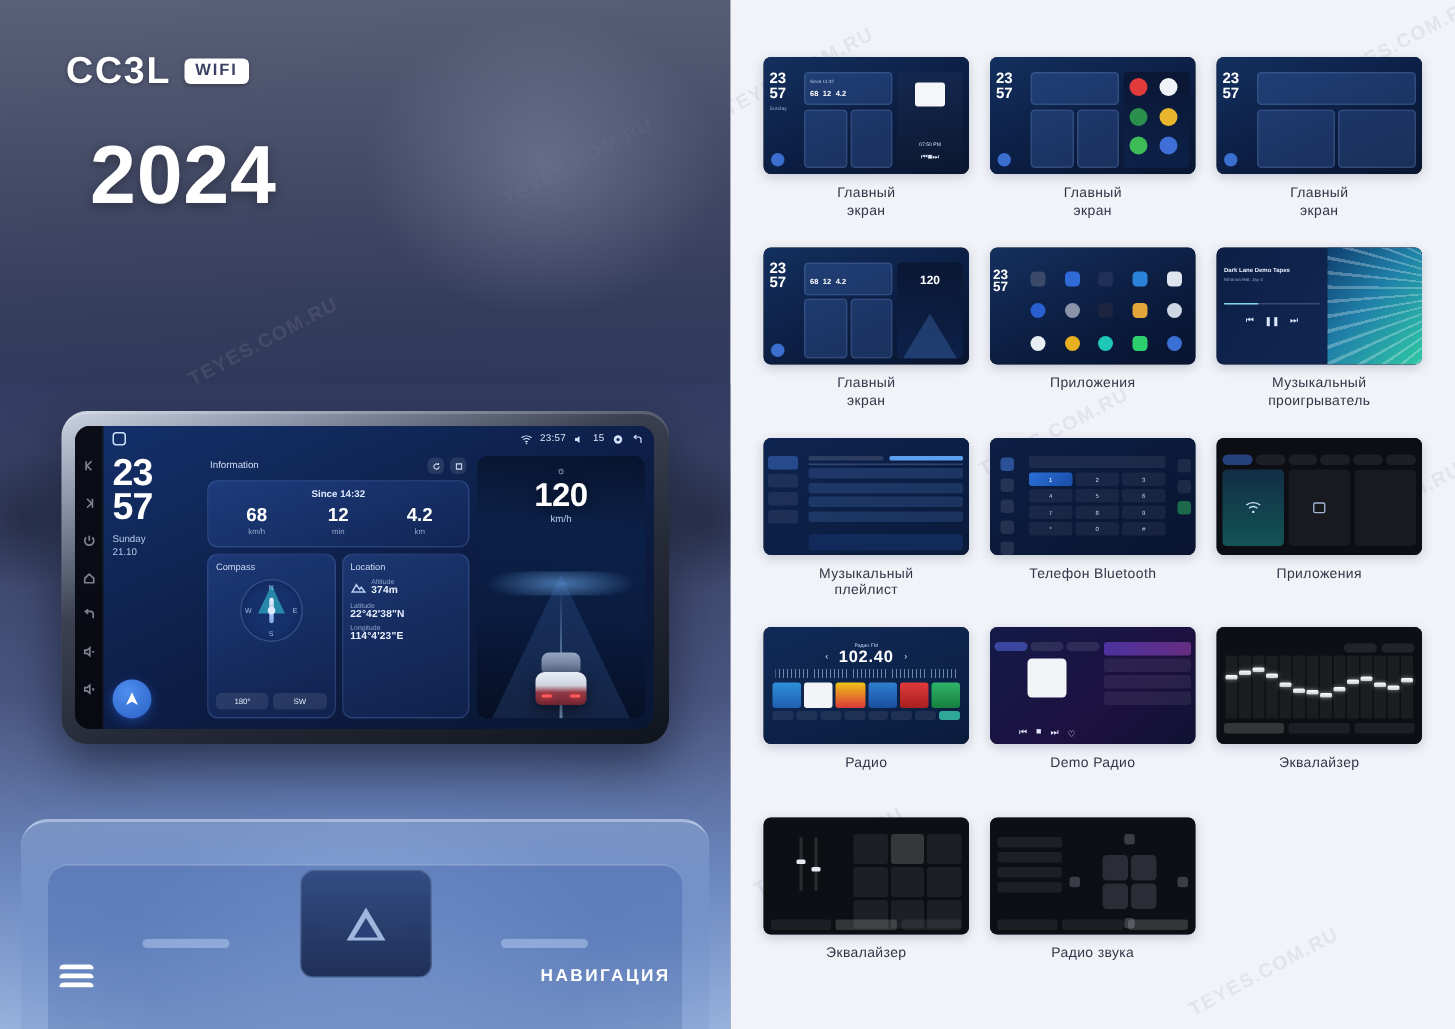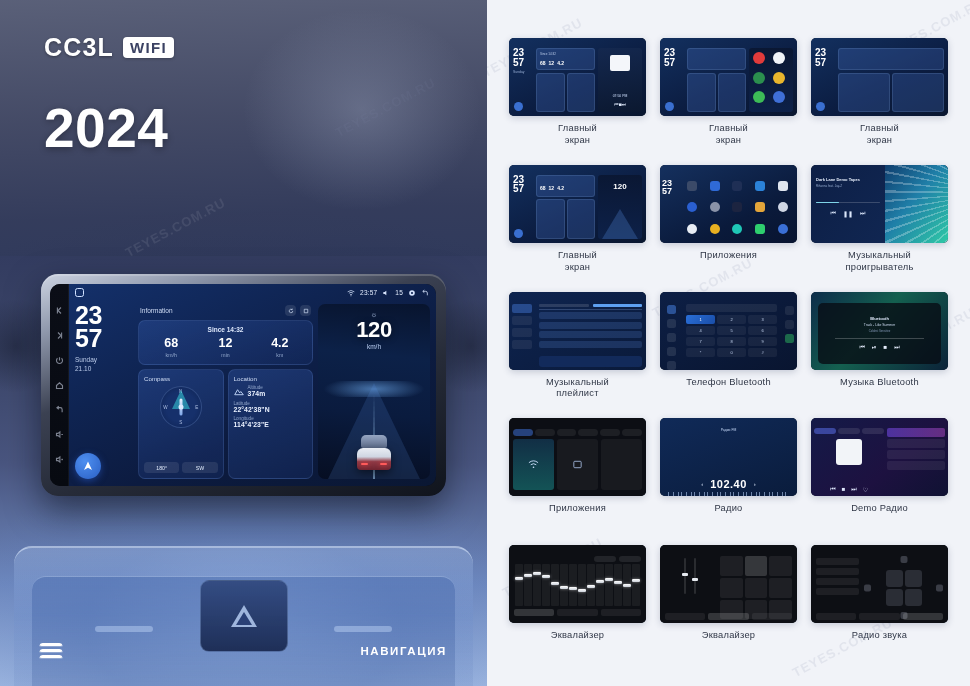--- a/index.html
+++ b/index.html
@@ -30,27 +30,27 @@
     pointer-events:none;
   }
 
   
   .logo-row { position:absolute; left:44px; top:33px; display:flex; align-items:center; gap:9px; z-index:6; }
   .logo-text {
     color:#fff; font-size:25px; font-weight:700; letter-spacing:1.2px;
     text-shadow:0 1px 3px rgba(0,0,0,.35);
   }
   .logo-badge {
-    background:#fff; color:#3b4263; font-size:15px; font-weight:700;
+    background:#fff; color:#3b4263; font-size:11px; font-weight:700;
     letter-spacing:1.3px; border-radius:4px; padding:3px 7px 2.5px; line-height:1;
     box-shadow:0 1px 3px rgba(0,0,0,.25);
   }
 
   
-  .headline { position:absolute; left:44px; top:88px; z-index:6;margin-top:12px; }
+  .headline { position:absolute; left:60px; top:88px; z-index:6; }
   .hl-year {
     color:#fff; font-size:55px; font-weight:700; line-height:1.05; letter-spacing:.5px;
     text-shadow:0 2px 7px rgba(0,0,0,.32);
   }
   .hl-line {
     color:#fff; font-size:39px; font-weight:700; line-height:1.13; letter-spacing:.2px;
     text-shadow:0 2px 7px rgba(0,0,0,.32);
   }
 
   
@@ -353,21 +353,21 @@
   .set-tabs { display:flex; gap:2px; margin-bottom:3px; }
   .set-tab { flex:1; height:7px; border-radius:3.5px; background:rgba(255,255,255,.07); }
   .set-tab.on { background:rgba(60,110,210,.55); }
   .set-cards { display:flex; gap:3px; height:calc(100% - 12px); }
   .set-c { flex:1; border-radius:3px; background:rgba(255,255,255,.05); display:flex; align-items:center; justify-content:center; }
   .set-c.teal { background:linear-gradient(180deg,rgba(20,60,90,.7),rgba(25,140,140,.55)); }
   .set-c svg { width:11px; height:11px; fill:#cfe3ff; }
 
   .t-radio { position:absolute; inset:0; padding:10px 4px 4px;
     background:linear-gradient(160deg,#102a58,#0a1c3c); }
-  .rd-top { display:flex; align-items:center; justify-content:center; gap:7px; color:#dce8fc; font-size:6px;margin-top:46px; }
+  .rd-top { display:flex; align-items:center; justify-content:center; gap:7px; color:#dce8fc; font-size:6px; }
   .rd-freq { color:#fff; font-size:11px; font-weight:700; letter-spacing:.5px; }
   .rd-scale { height:6px; margin:2px 4px 3px; background:repeating-linear-gradient(90deg, rgba(190,215,255,.55) 0 .6px, transparent .6px 2.6px); }
   .rd-pre { display:flex; gap:2px; padding:0 2px; }
   .rd-p { flex:1; height:17px; border-radius:2px; }
   .rd-bot { display:flex; gap:2px; margin-top:2px; padding:0 2px; }
   .rd-b { flex:1; height:6px; border-radius:2px; background:rgba(255,255,255,.08); }
   .rd-b.on { background:#2fa89a; }
 
   .t-teyes { position:absolute; inset:0; padding:10px 3px 3px;
     background:linear-gradient(140deg,#141a48,#1d1140 60%,#101233); display:flex; gap:3px; }
@@ -901,39 +901,20 @@
             <div class="ph-right">
                 <span class="ph-r"></span>
                 <span class="ph-r"></span>
                 <span class="ph-r" style="background:rgba(40,160,90,.6)"></span>
               </div>
           </div>
         </div>
         <div class="cap">Телефон Bluetooth</div>
       </div>
 
-      <div class="cell">
-        <div class="thumb">
-          <div class="t-btmusic">
-            <div class="bt-card">
-              <div class="bt-name">Bluetooth</div>
-              <div class="bt-t">Track - Like Summer</div>
-              <div class="bt-s">Coldest Sensitive</div>
-              <div class="bt-line"></div>
-              <div class="bt-ctrl">
-                  <span>⏮</span>
-                  <span>⏯</span>
-                  <span>■</span>
-                  <span>⏭</span>
-                </div>
-            </div>
-          </div>
-        </div>
-        <div class="cap">Музыка Bluetooth</div>
-      </div>
 
       <div class="cell">
         <div class="thumb">
           <div class="t-settings">
             <div class="set-tabs">
                 <span class="set-tab on"></span>
                 <span class="set-tab"></span>
                 <span class="set-tab"></span>
                 <span class="set-tab"></span>
                 <span class="set-tab"></span>

